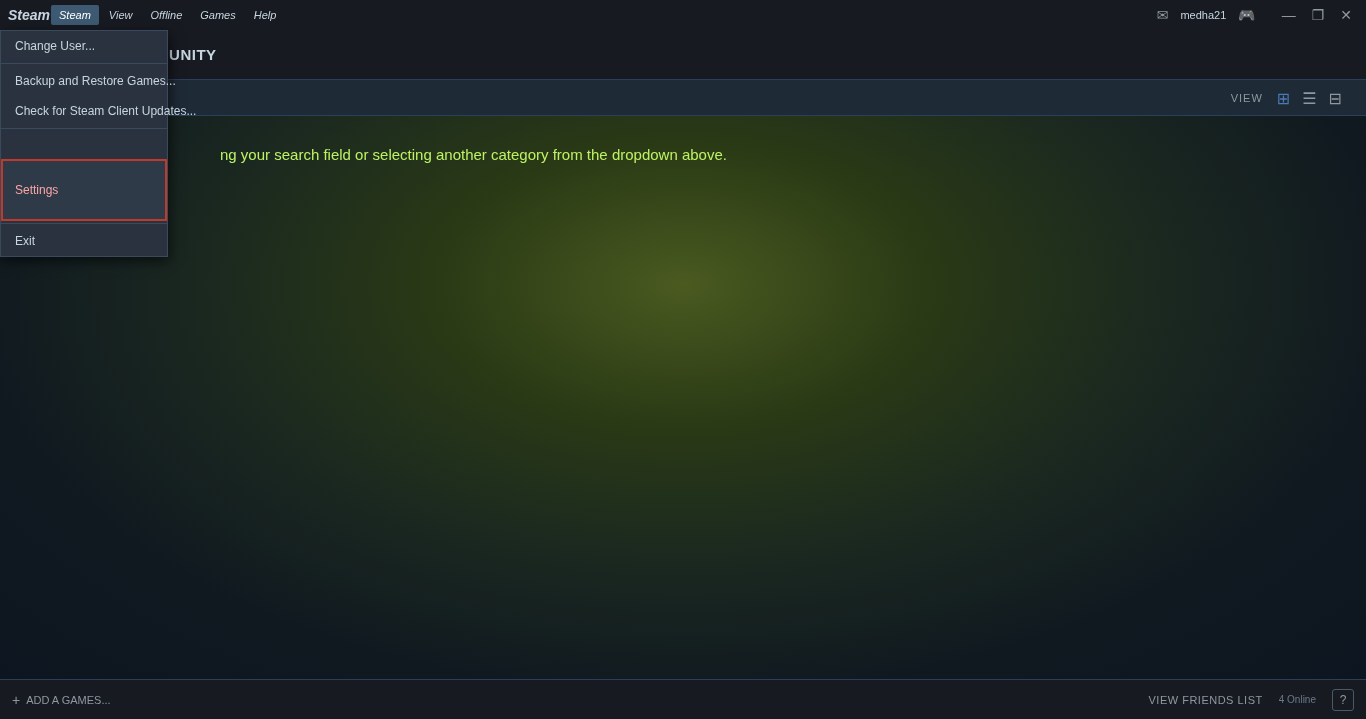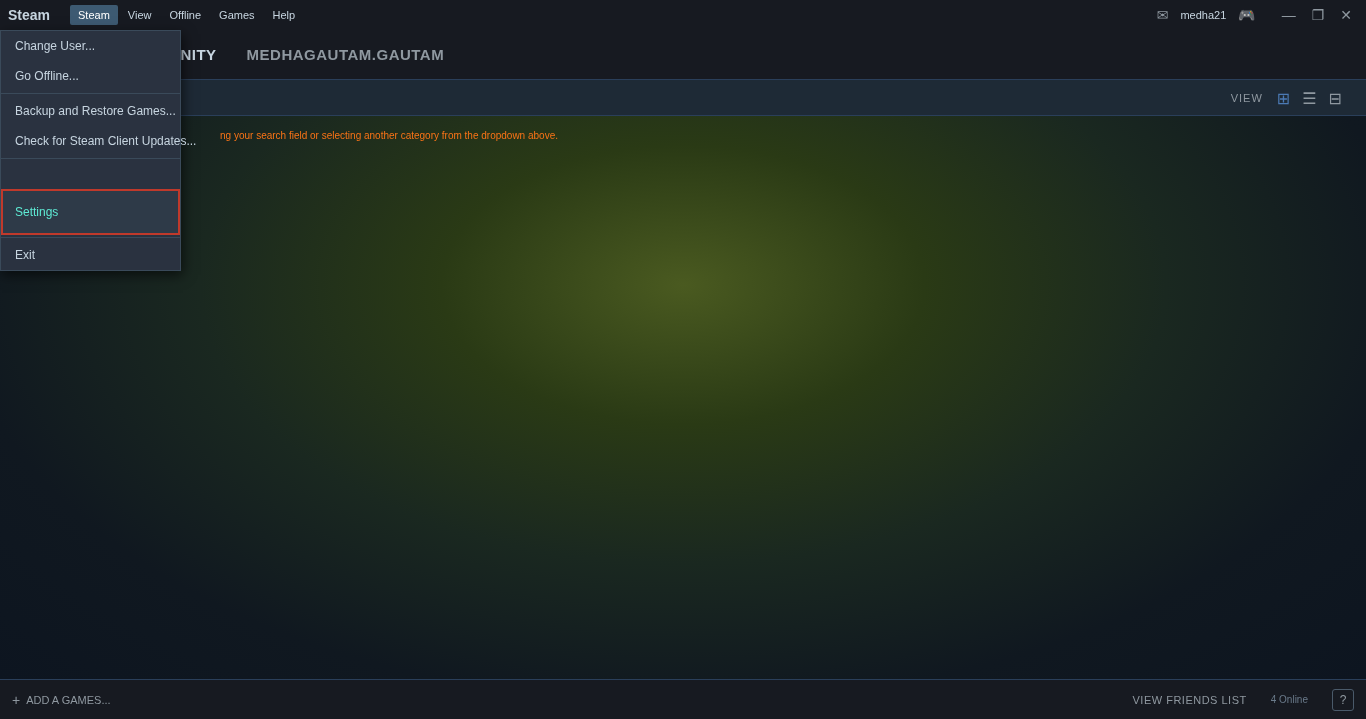--- a/index.html
+++ b/index.html
@@ -20,21 +20,22 @@
       display: flex;
       align-items: center;
       justify-content: space-between;
       padding: 0 8px;
       position: relative;
       z-index: 100;
     }
     #title-bar-left {
       display: flex;
       align-items: center;
-      gap: 20px;
+      gap: 1px;
+      font-style: italic;
     }
     .steam-logo {
       color: #c7d5e0;
       font-size: 14px;
       font-weight: bold;
     }
     .menu-bar {
       display: flex;
       gap: 2px;
     }
@@ -166,24 +167,24 @@
     
     #bg-gradient {
       position: absolute;
       top: 0; left: 0; right: 0; bottom: 0;
       background: radial-gradient(ellipse at 50% 30%, #4a5a20 0%, #2a3a15 25%, #1a2820 50%, #101820 75%, #0d1520 100%);
       z-index: 0;
     }
 
     .no-results-text {
       position: absolute;
-      top: 14px;
+      top: 30px;
       left: 220px;
-      color: #f97316;
-      font-size: 10px;
+      color: #bef264;
+      font-size: 15px;
       z-index: 10;
     }
 
     
     #bottom-bar {
       position: absolute;
       bottom: 0;
       width: 100%;
       height: 40px;
       background: #171a21;
@@ -202,21 +203,21 @@
       font-size: 11px;
       cursor: pointer;
     }
     .add-game-plus {
       font-size: 14px;
       color: #8f98a0;
     }
     .friends-list-area {
       display: flex;
       align-items: center;
-      gap: 24px;
+      gap: 16px;
     }
     .view-friends-btn {
       color: #8f98a0;
       font-size: 11px;
       cursor: pointer;
       letter-spacing: 0.5px;
       text-transform: uppercase;
     }
     .online-count {
       color: #6a7a8a;
@@ -233,38 +234,38 @@
       color: #8f98a0;
       font-size: 12px;
       cursor: pointer;
     }
 
     
     #steam-dropdown {
       position: absolute;
       top: 30px;
       left: 0;
-      width: 181px;
+      width: 168px;
       background: #2a3240;
       border: 1px solid #3a4a5a;
       z-index: 200;
       box-shadow: 2px 4px 12px rgba(0,0,0,0.6);
     }
     .dropdown-item {
       color: #c7d5e0;
       font-size: 12px;
       padding: 8px 14px;
       cursor: pointer;
       white-space: nowrap;
     }
     .dropdown-item.highlighted {
       border: 2px solid #c0392b;
       background: #2e3a48;
-      color: #5eead4;
-      padding: 14px 12px;
+      color: #fca5a5;
+      padding: 22px 12px;
       margin-top: 30px;
     }
     .dropdown-divider {
       height: 1px;
       background: #3a4a5a;
       margin: 2px 0;
     }
   </style>
 </head>
 <body>
@@ -288,21 +289,20 @@
       <span class="win-btn">—</span>
       <span class="win-btn">❐</span>
       <span class="win-btn close">✕</span>
     </div>
   </div>
 </div>
 
 <div id="nav-bar">
   <span class="nav-item">LIBRARY</span>
   <span class="nav-item active">COMMUNITY</span>
-  <span class="nav-item">MEDHAGAUTAM.GAUTAM</span>
 </div>
 
 <div id="sub-nav-bar">
   <span class="sub-nav-item active">GAMES</span>
   <div id="view-controls">
     <span class="view-label">VIEW</span>
     <span class="view-btn active">⊞</span>
     <span class="view-btn">☰</span>
     <span class="view-btn">⊟</span>
   </div>
@@ -320,21 +320,20 @@
   </div>
   <div class="friends-list-area">
     <span class="view-friends-btn">VIEW FRIENDS LIST</span>
     <span class="online-count">4 Online</span>
     <div class="help-btn">?</div>
   </div>
 </div>
 
 <div id="steam-dropdown">
   <div class="dropdown-item">Change User...</div>
-  <div class="dropdown-item">Go Offline...</div>
   <div class="dropdown-divider"></div>
   <div class="dropdown-item">Backup and Restore Games...</div>
   <div class="dropdown-item">Check for Steam Client Updates...</div>
   <div class="dropdown-divider"></div>
   <div class="dropdown-item highlighted">Settings</div>
   <div class="dropdown-divider"></div>
   <div class="dropdown-item">Exit</div>
 </div>
 
 </body></html>

